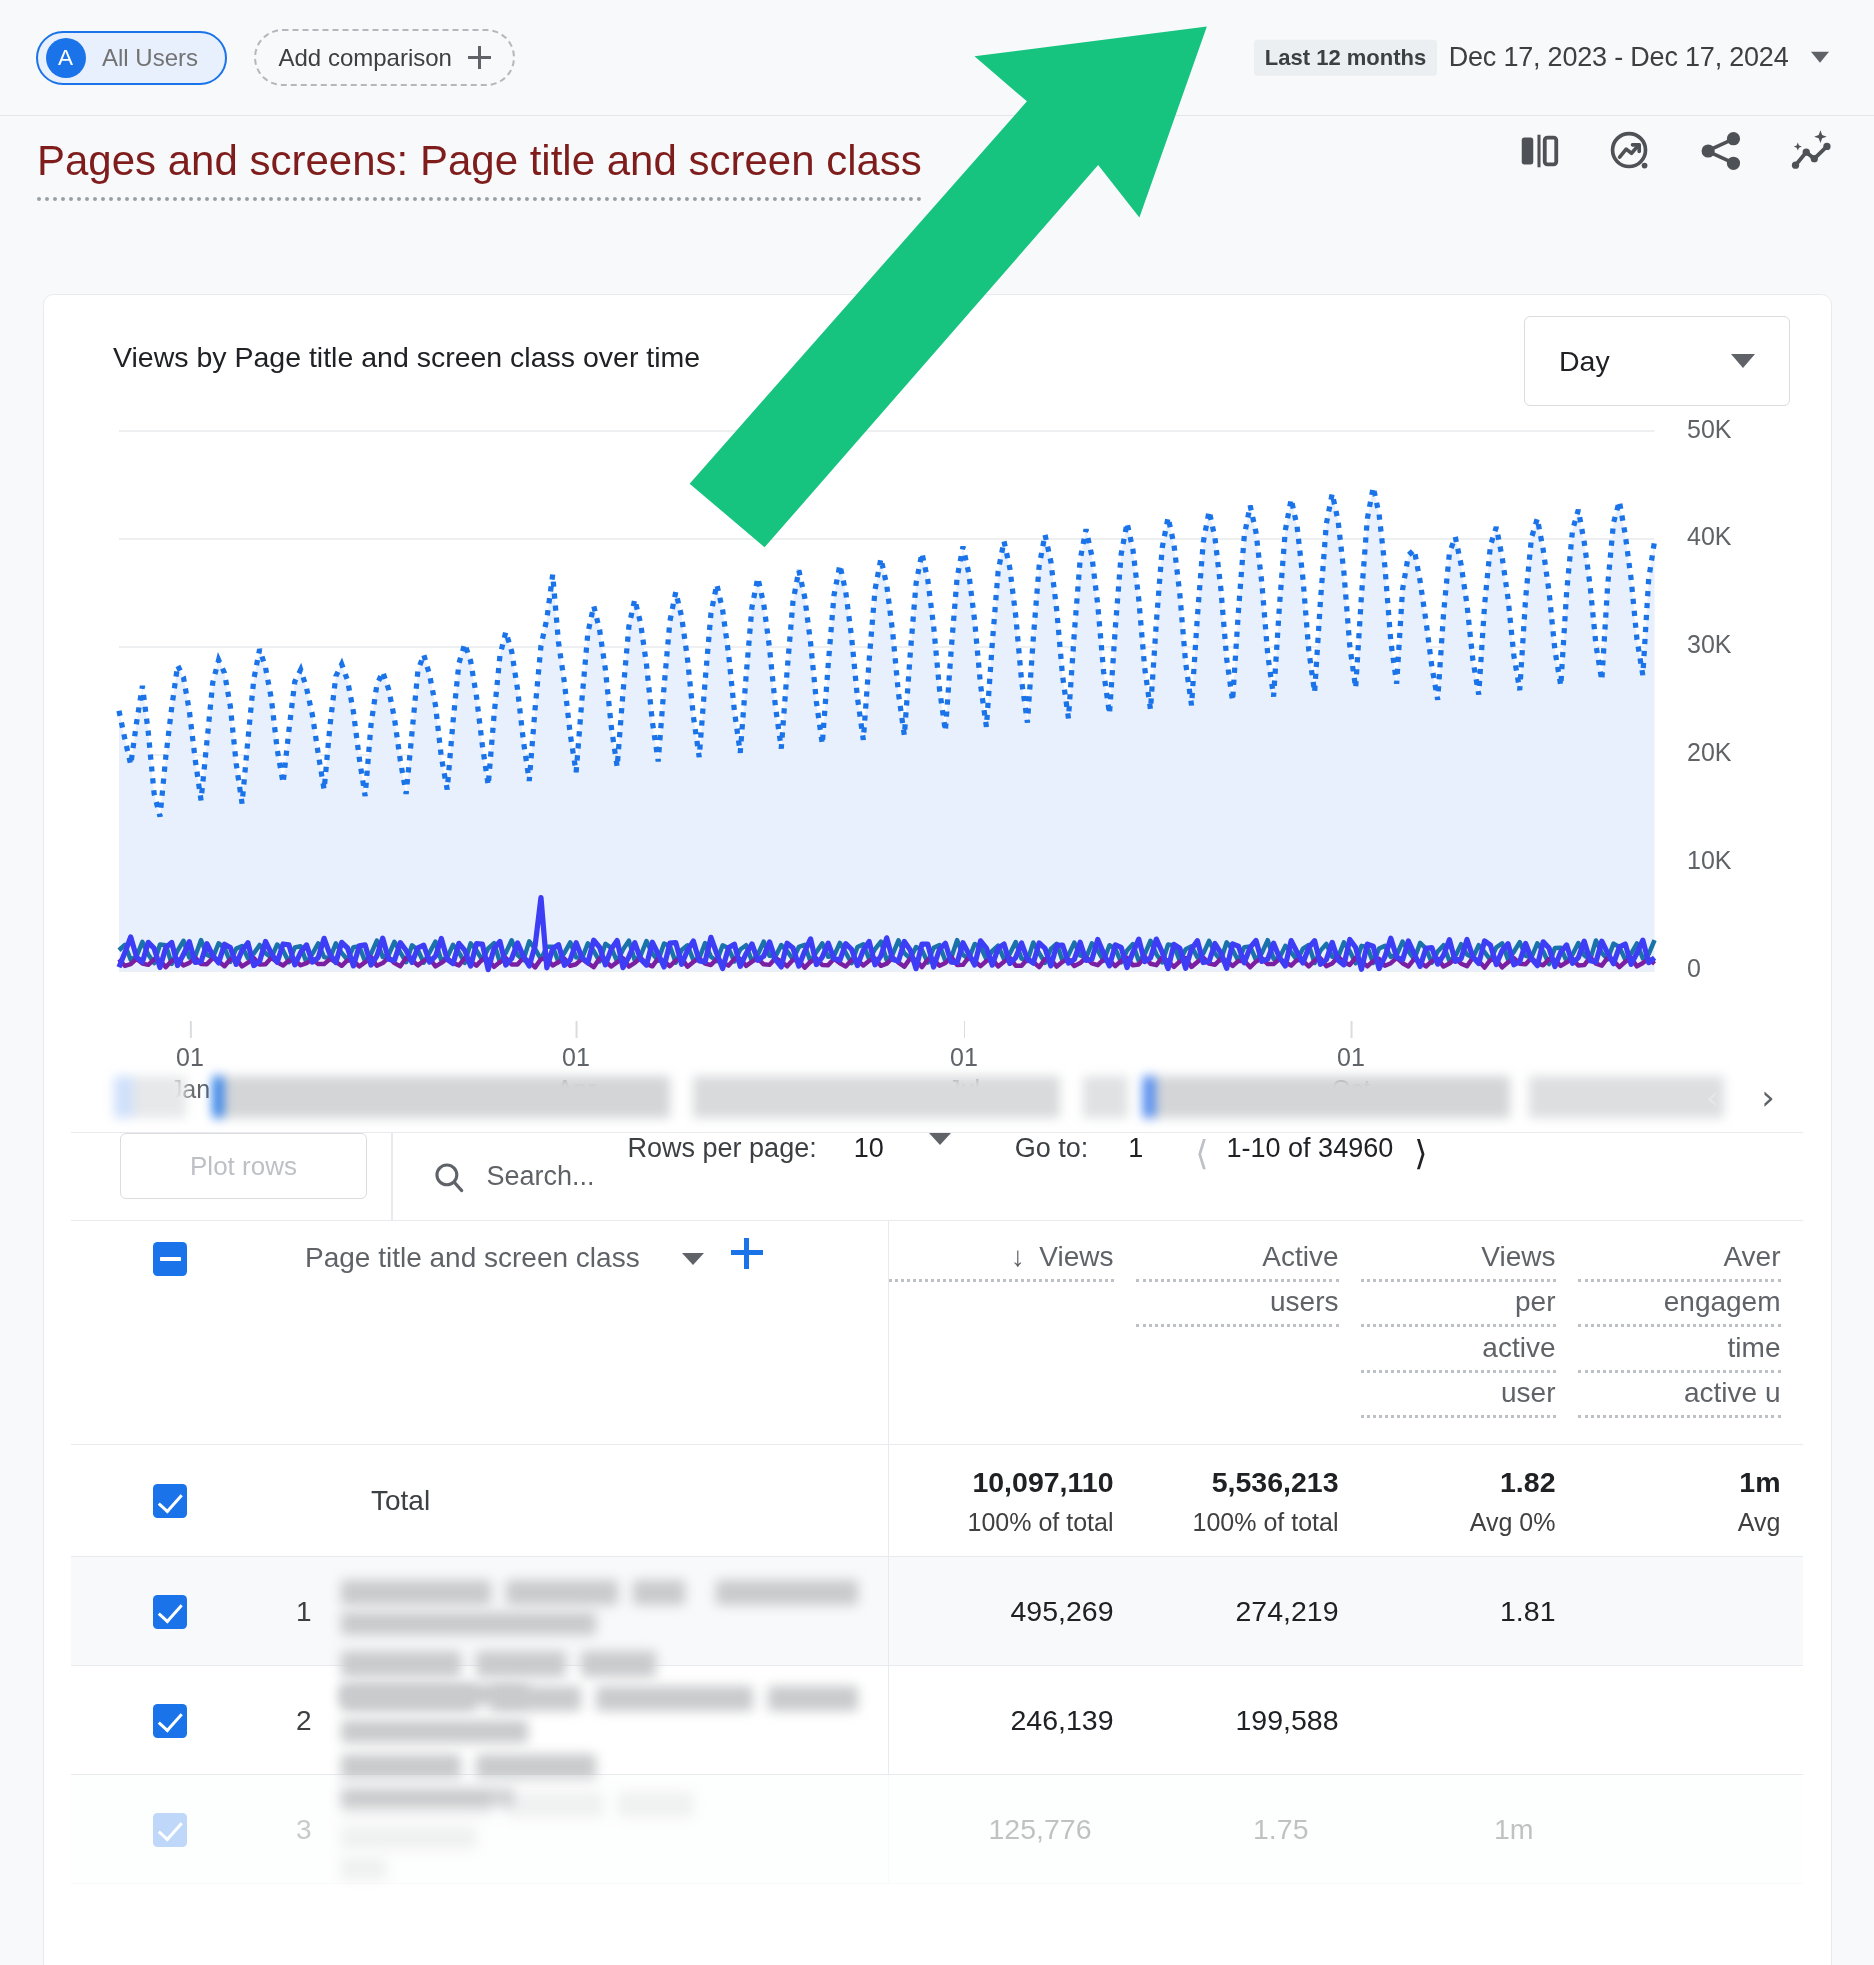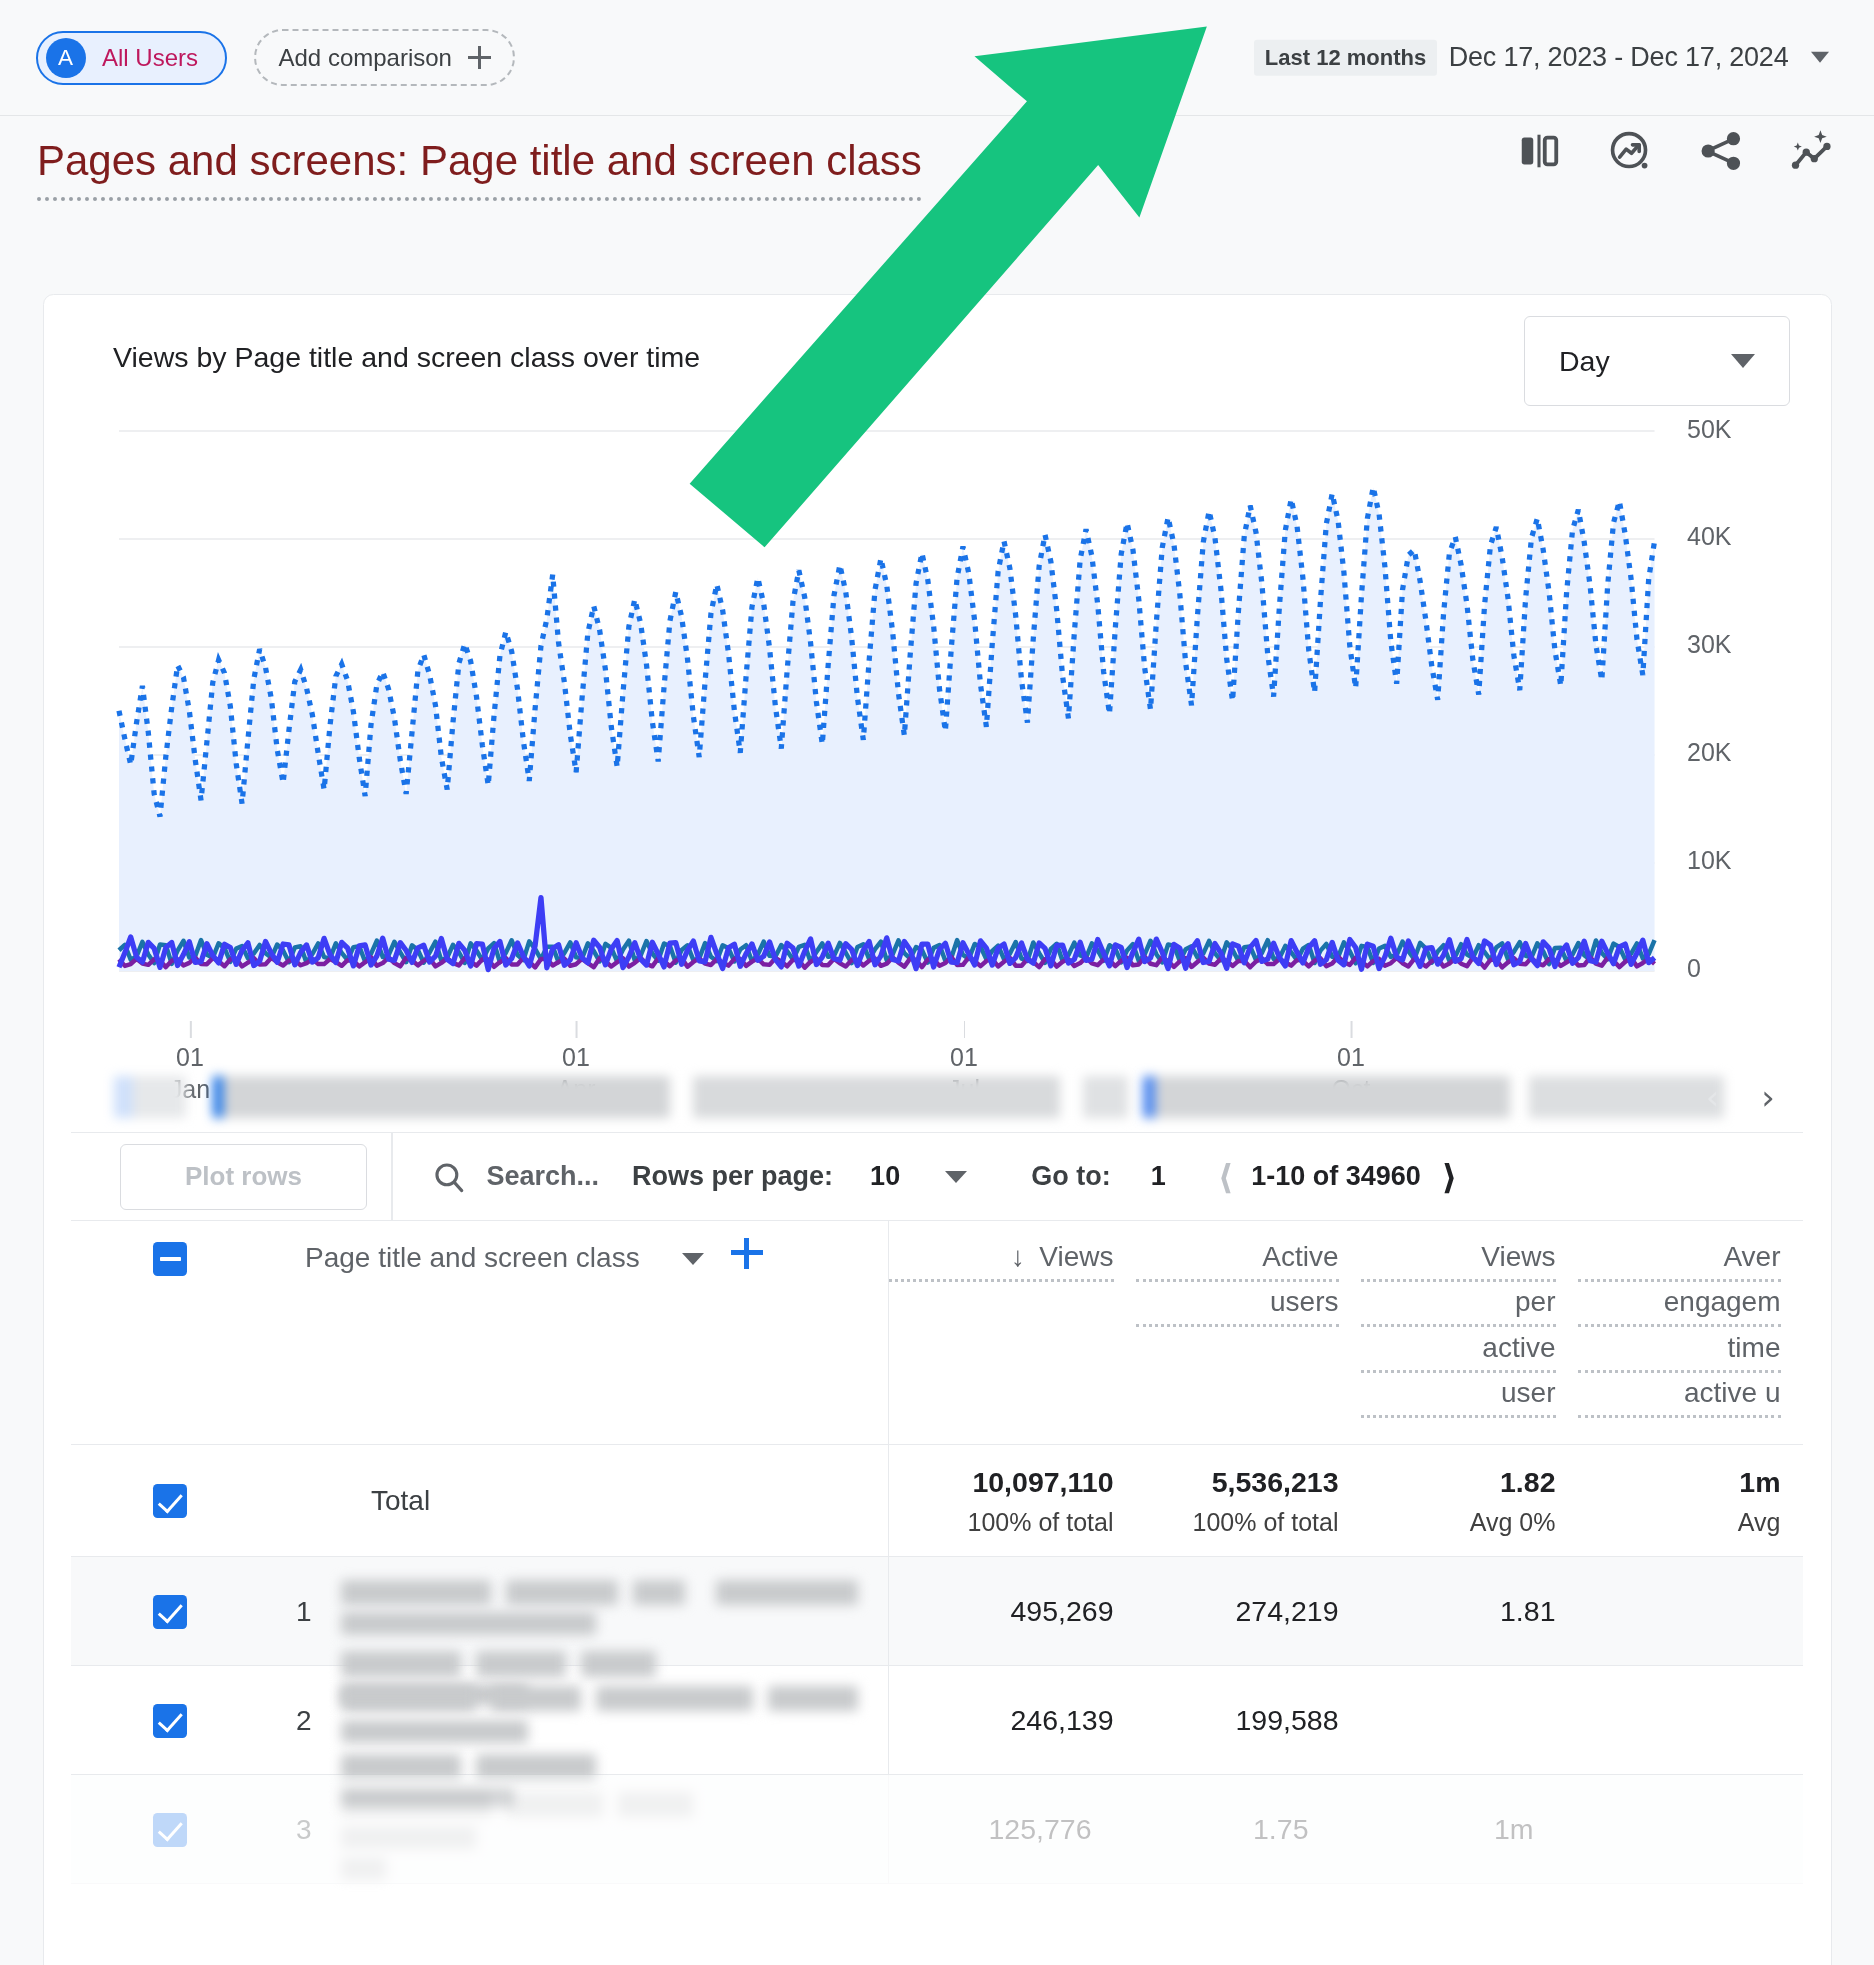--- a/index.html
+++ b/index.html
@@ -24,21 +24,21 @@
     border: 2.2px solid #1a73e8; border-radius: 30px;
     background: #e8f0fe;
     display: flex; align-items: center; gap: 16.5px;
     cursor: pointer;
   }
   .allusers-avatar {
     width: 40px; height: 40px; border-radius: 50%;
     background: #1a73e8; color: #fff;
     font-size: 22.5px; display: flex; align-items: center; justify-content: center;
   }
-  .allusers-label { font-size: 24px; color: #be185d; }
+  .allusers-label { font-size: 24px; color: #737373; }
   .addcmp {
     margin-left: 27px; height: 57px; padding: 0 22.5px;
     border: 2.2px dashed #b4b8bc; border-radius: 30px;
     display: flex; align-items: center; gap: 16.5px;
     font-size: 24px; color: #3c4043; cursor: pointer;
   }
   .addcmp .plus {
     position: relative; width: 22.5px; height: 22.5px; display: inline-block;
   }
   .addcmp .plus::before, .addcmp .plus::after {
@@ -146,21 +146,21 @@
     display: flex; align-items: center; justify-content: center;
     font-size: 34px; cursor: pointer; font-family: "DejaVu Sans", sans-serif;
   }
   .lg-prev { right: 72px; color: #e4e6e8; }
   .lg-next { right: 16.5px; color: #5f6368; }
 
   
   .tbl-toolbar {
     position: absolute; left: 27px; top: 837px; width: 1732px; height: 88px;
     border-top: 1.5px solid #e8eaed;
-    display: flex; align-items: center; font-weight: bold;
+    display: flex; 
   }
   .plot-rows-btn {
     margin-left: 49px; width: 247px; height: 66px;
     border: 1.5px solid #dadce0; border-radius: 6px; background: #fff;
     display: flex; align-items: center; justify-content: center;
     font-size: 26px; color: #bdc1c6; cursor: pointer;
   }
   .tb-divider { margin-left: 24px; width: 1.5px; height: 88px; background: #e8eaed; }
   .search-box {
     margin-left: 39px; display: flex; align-items: center; gap: 21px; cursor: text;

